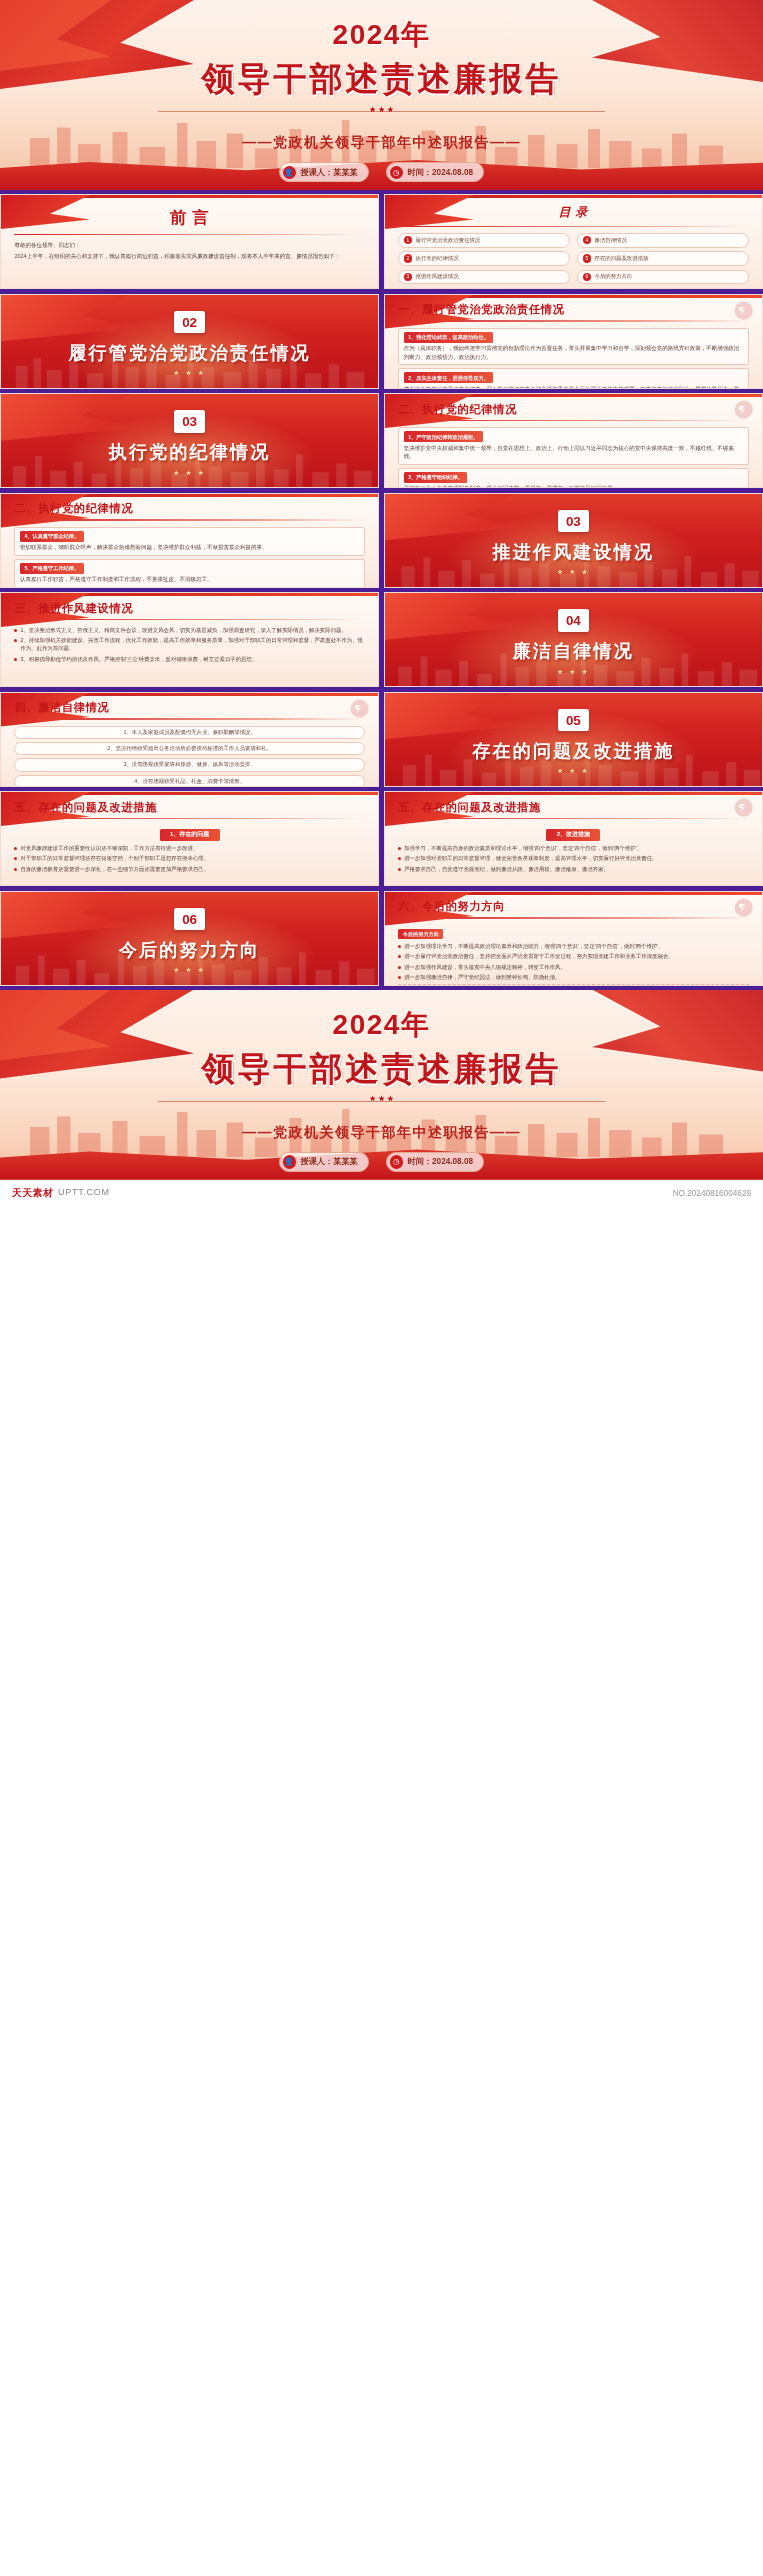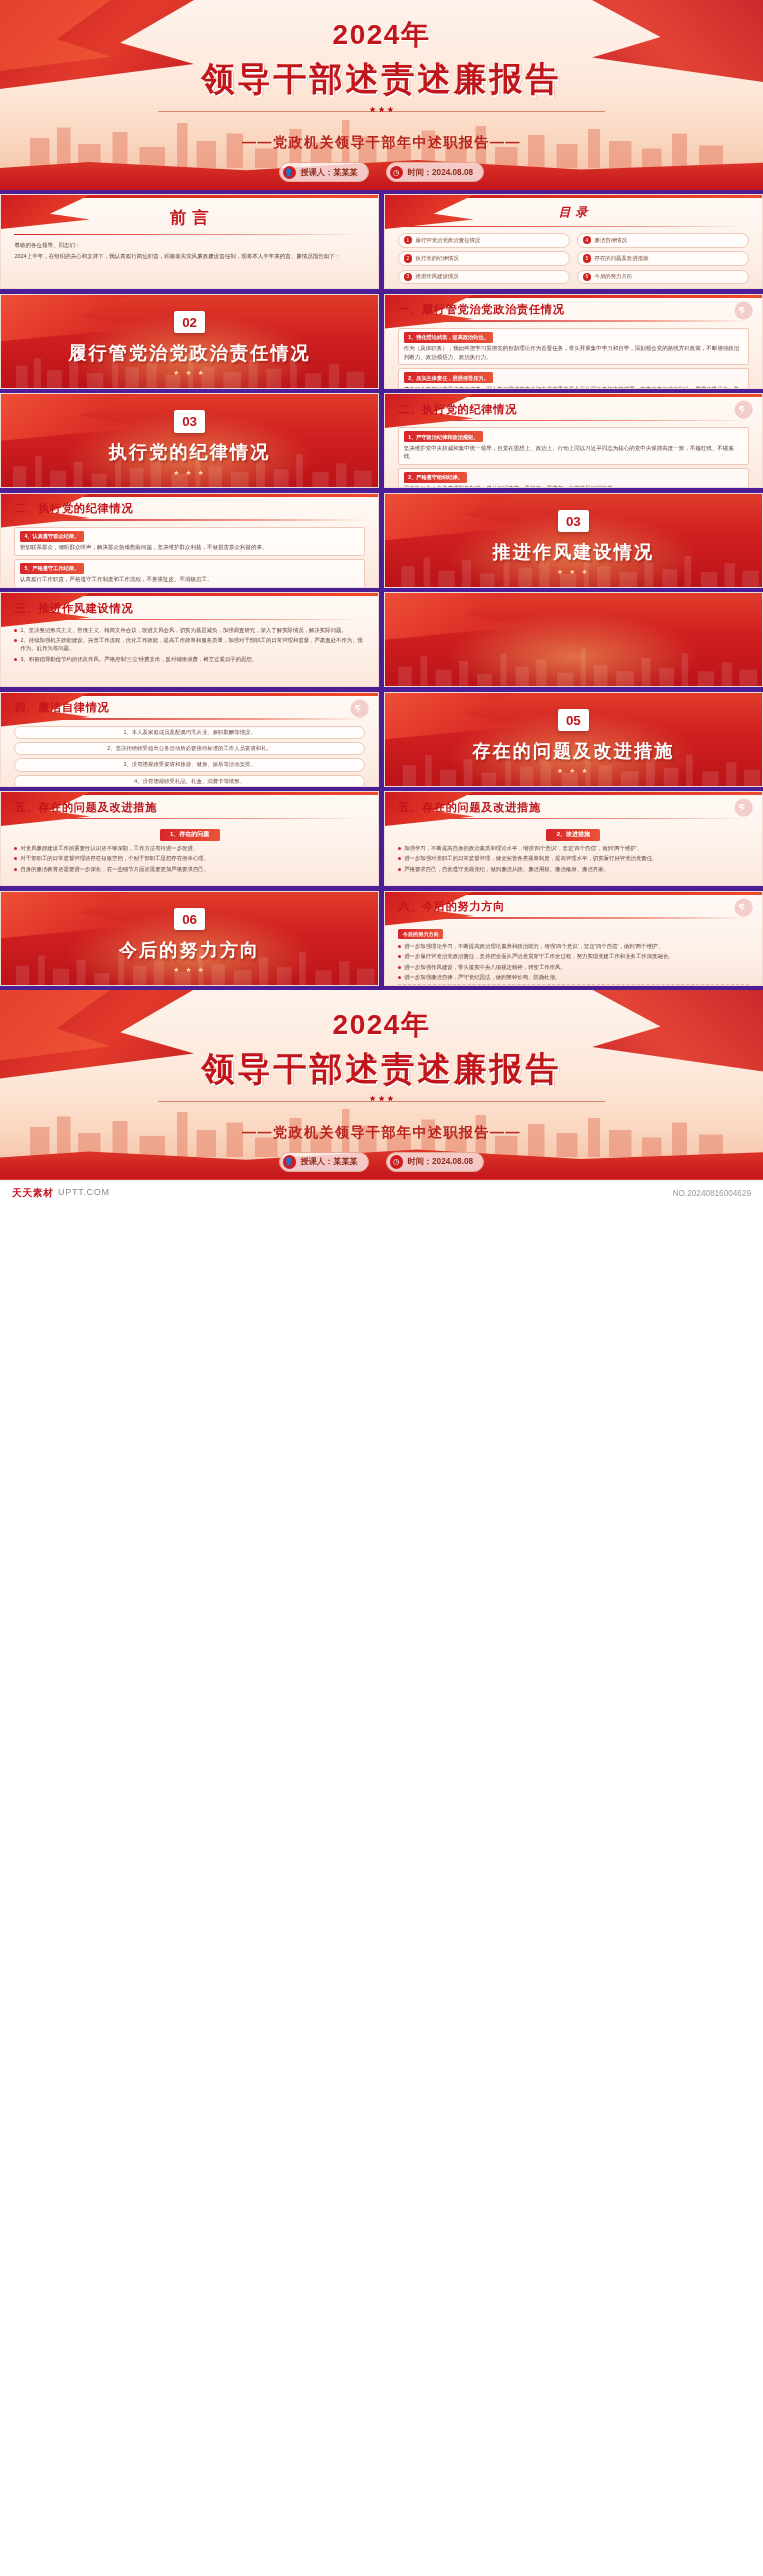--- a/index.html
+++ b/index.html
@@ -502,20 +502,25 @@
             <rect x="312" y="38" width="24" height="20"></rect>
           <rect x="346" y="20" width="12" height="38"></rect>
             <rect x="370" y="34" width="20" height="24"></rect>
           <rect x="400" y="14" width="9" height="44"></rect>
             <rect x="422" y="38" width="22" height="20"></rect>
           <rect x="454" y="26" width="14" height="32"></rect>
             <rect x="478" y="36" width="24" height="22"></rect>
         </g>
       </svg>
       <div class="glow"></div>
+      <div class="red-inner">
+        <div class="num-badge">04</div>
+        <div class="red-title">廉洁自律情况</div>
+        <div class="red-stars">★ ★ ★</div>
+      </div>
     </div>
 
     <div class="slide s-light">
       <div class="topbar"></div>
       <div class="cornerflag"></div>
       <svg class="emblem" viewBox="0 0 32 32">
         <circle cx="16" cy="16" r="15" fill="#c0151b"></circle>
           <path d="M9 10h9l-5 5h5l-7 8 2-7h-5z" fill="#fff"></path>
       </svg>
       <div class="lt-head"><div class="lt-title">四、廉洁自律情况</div></div>

